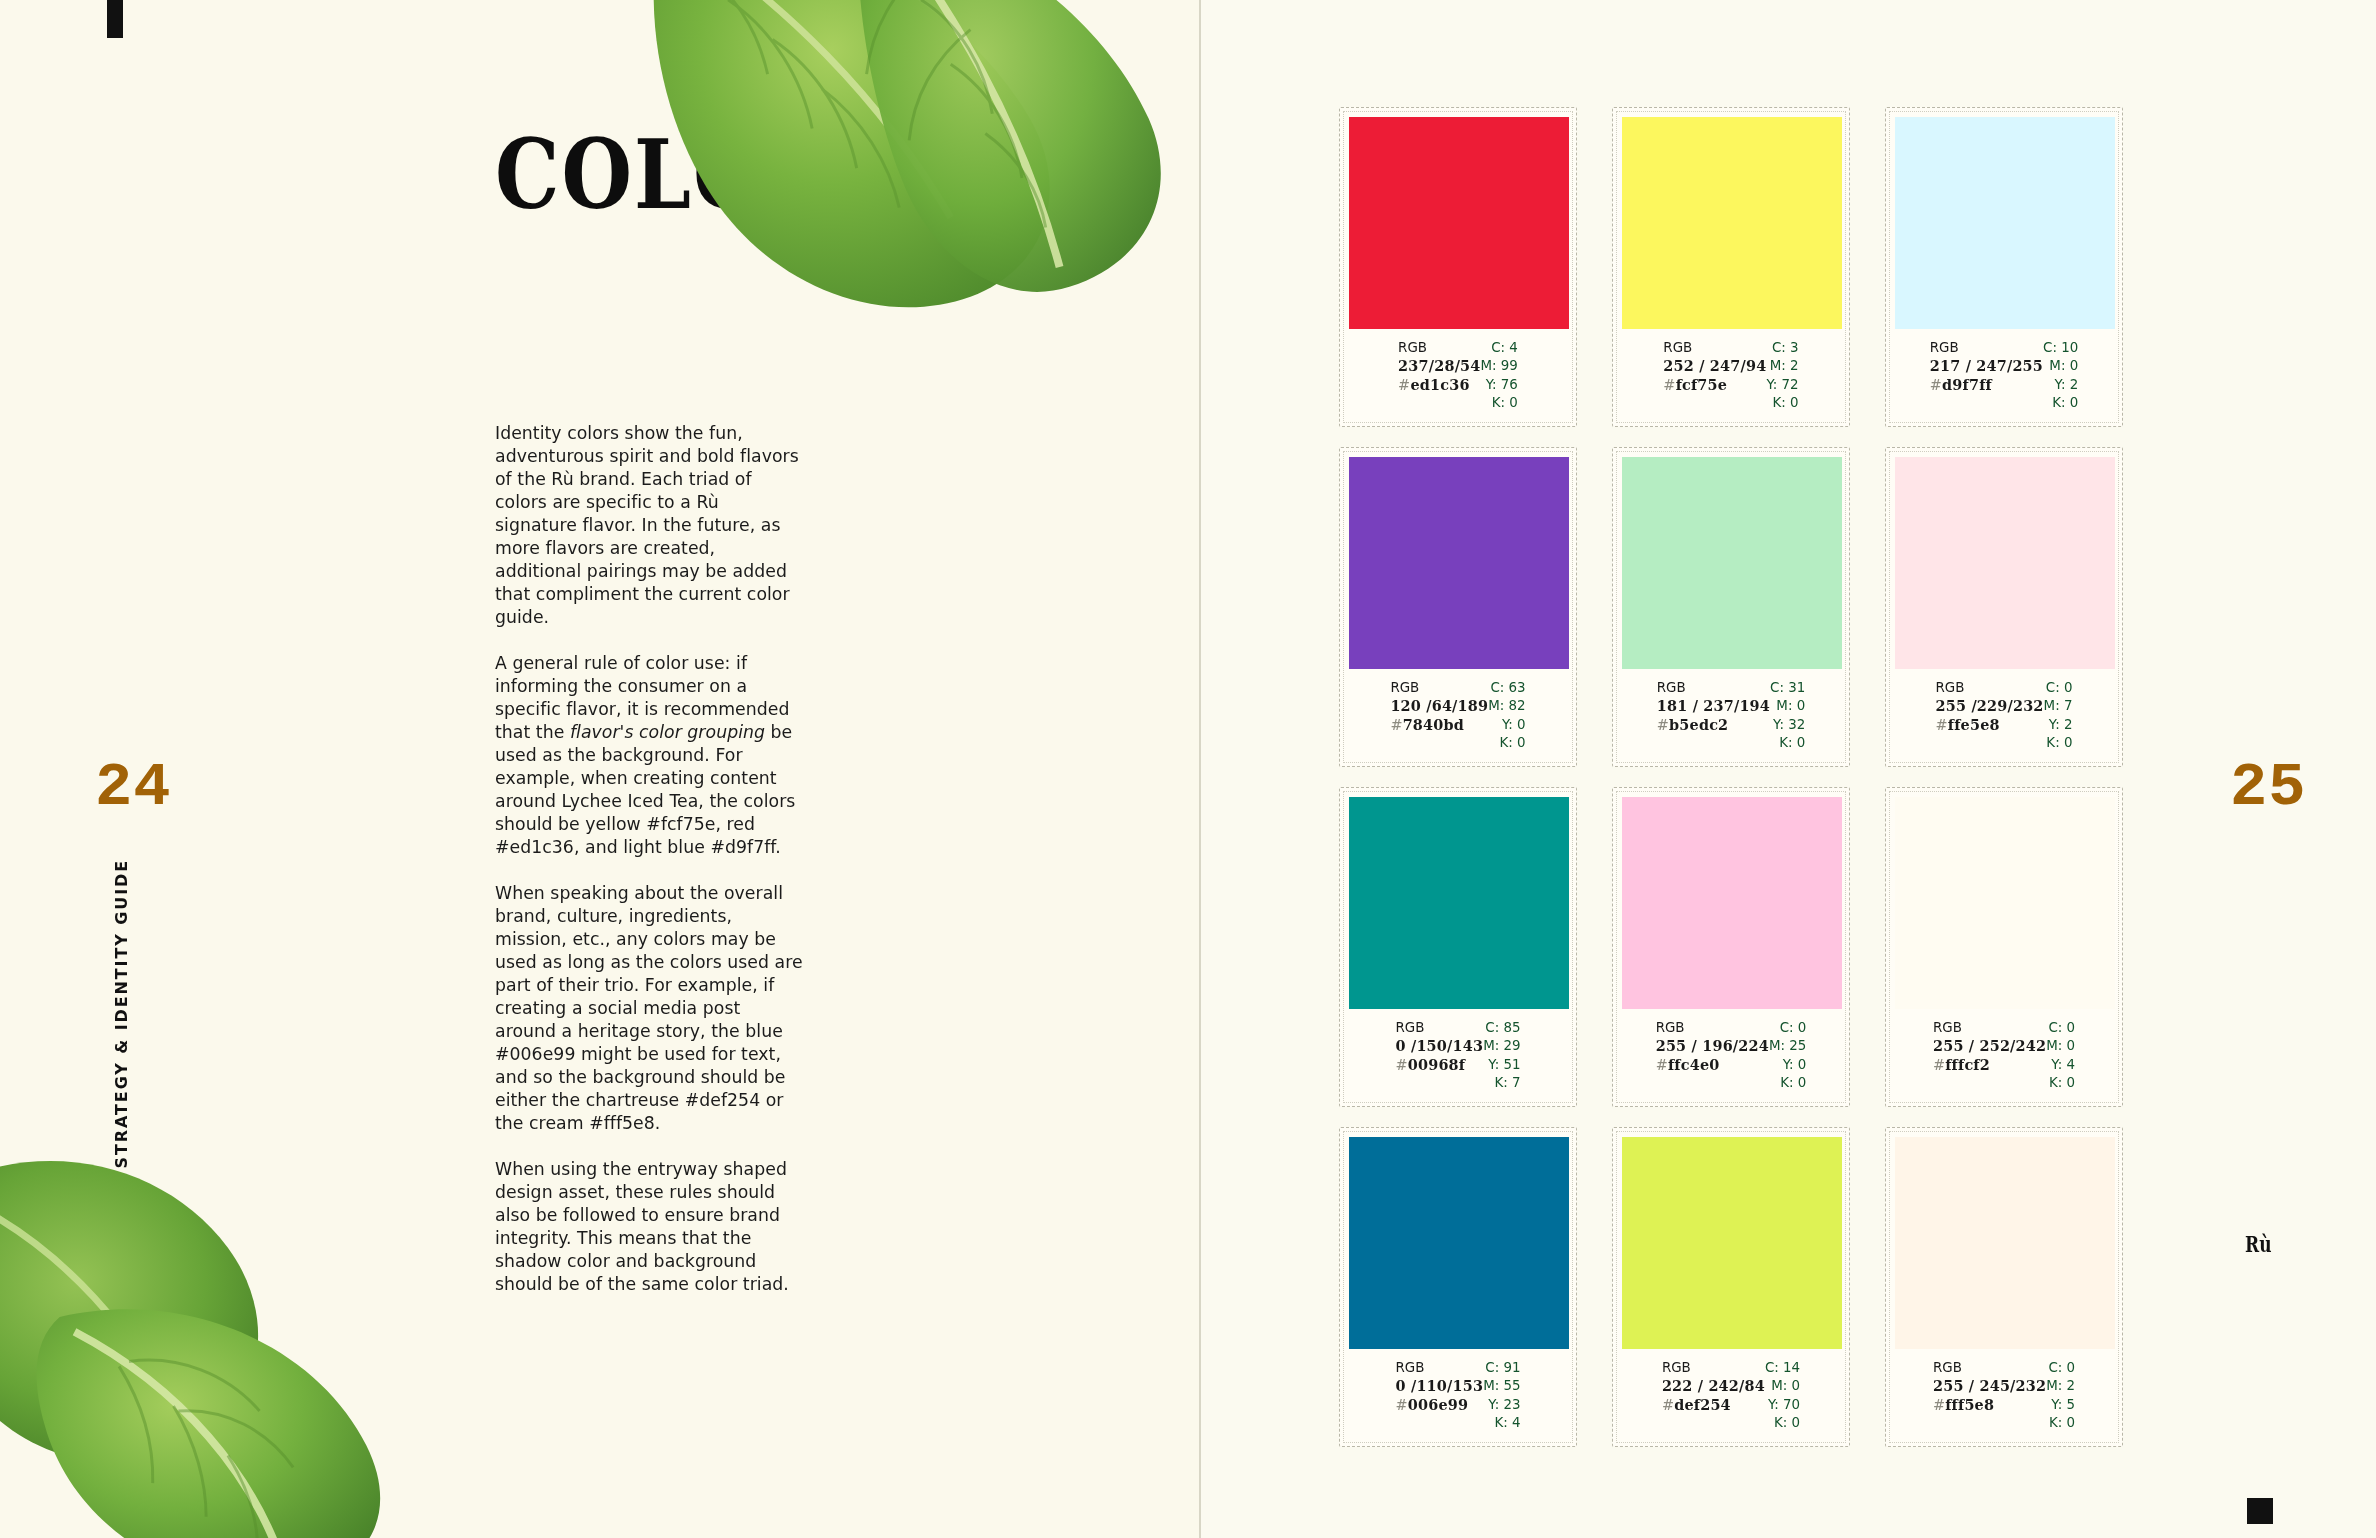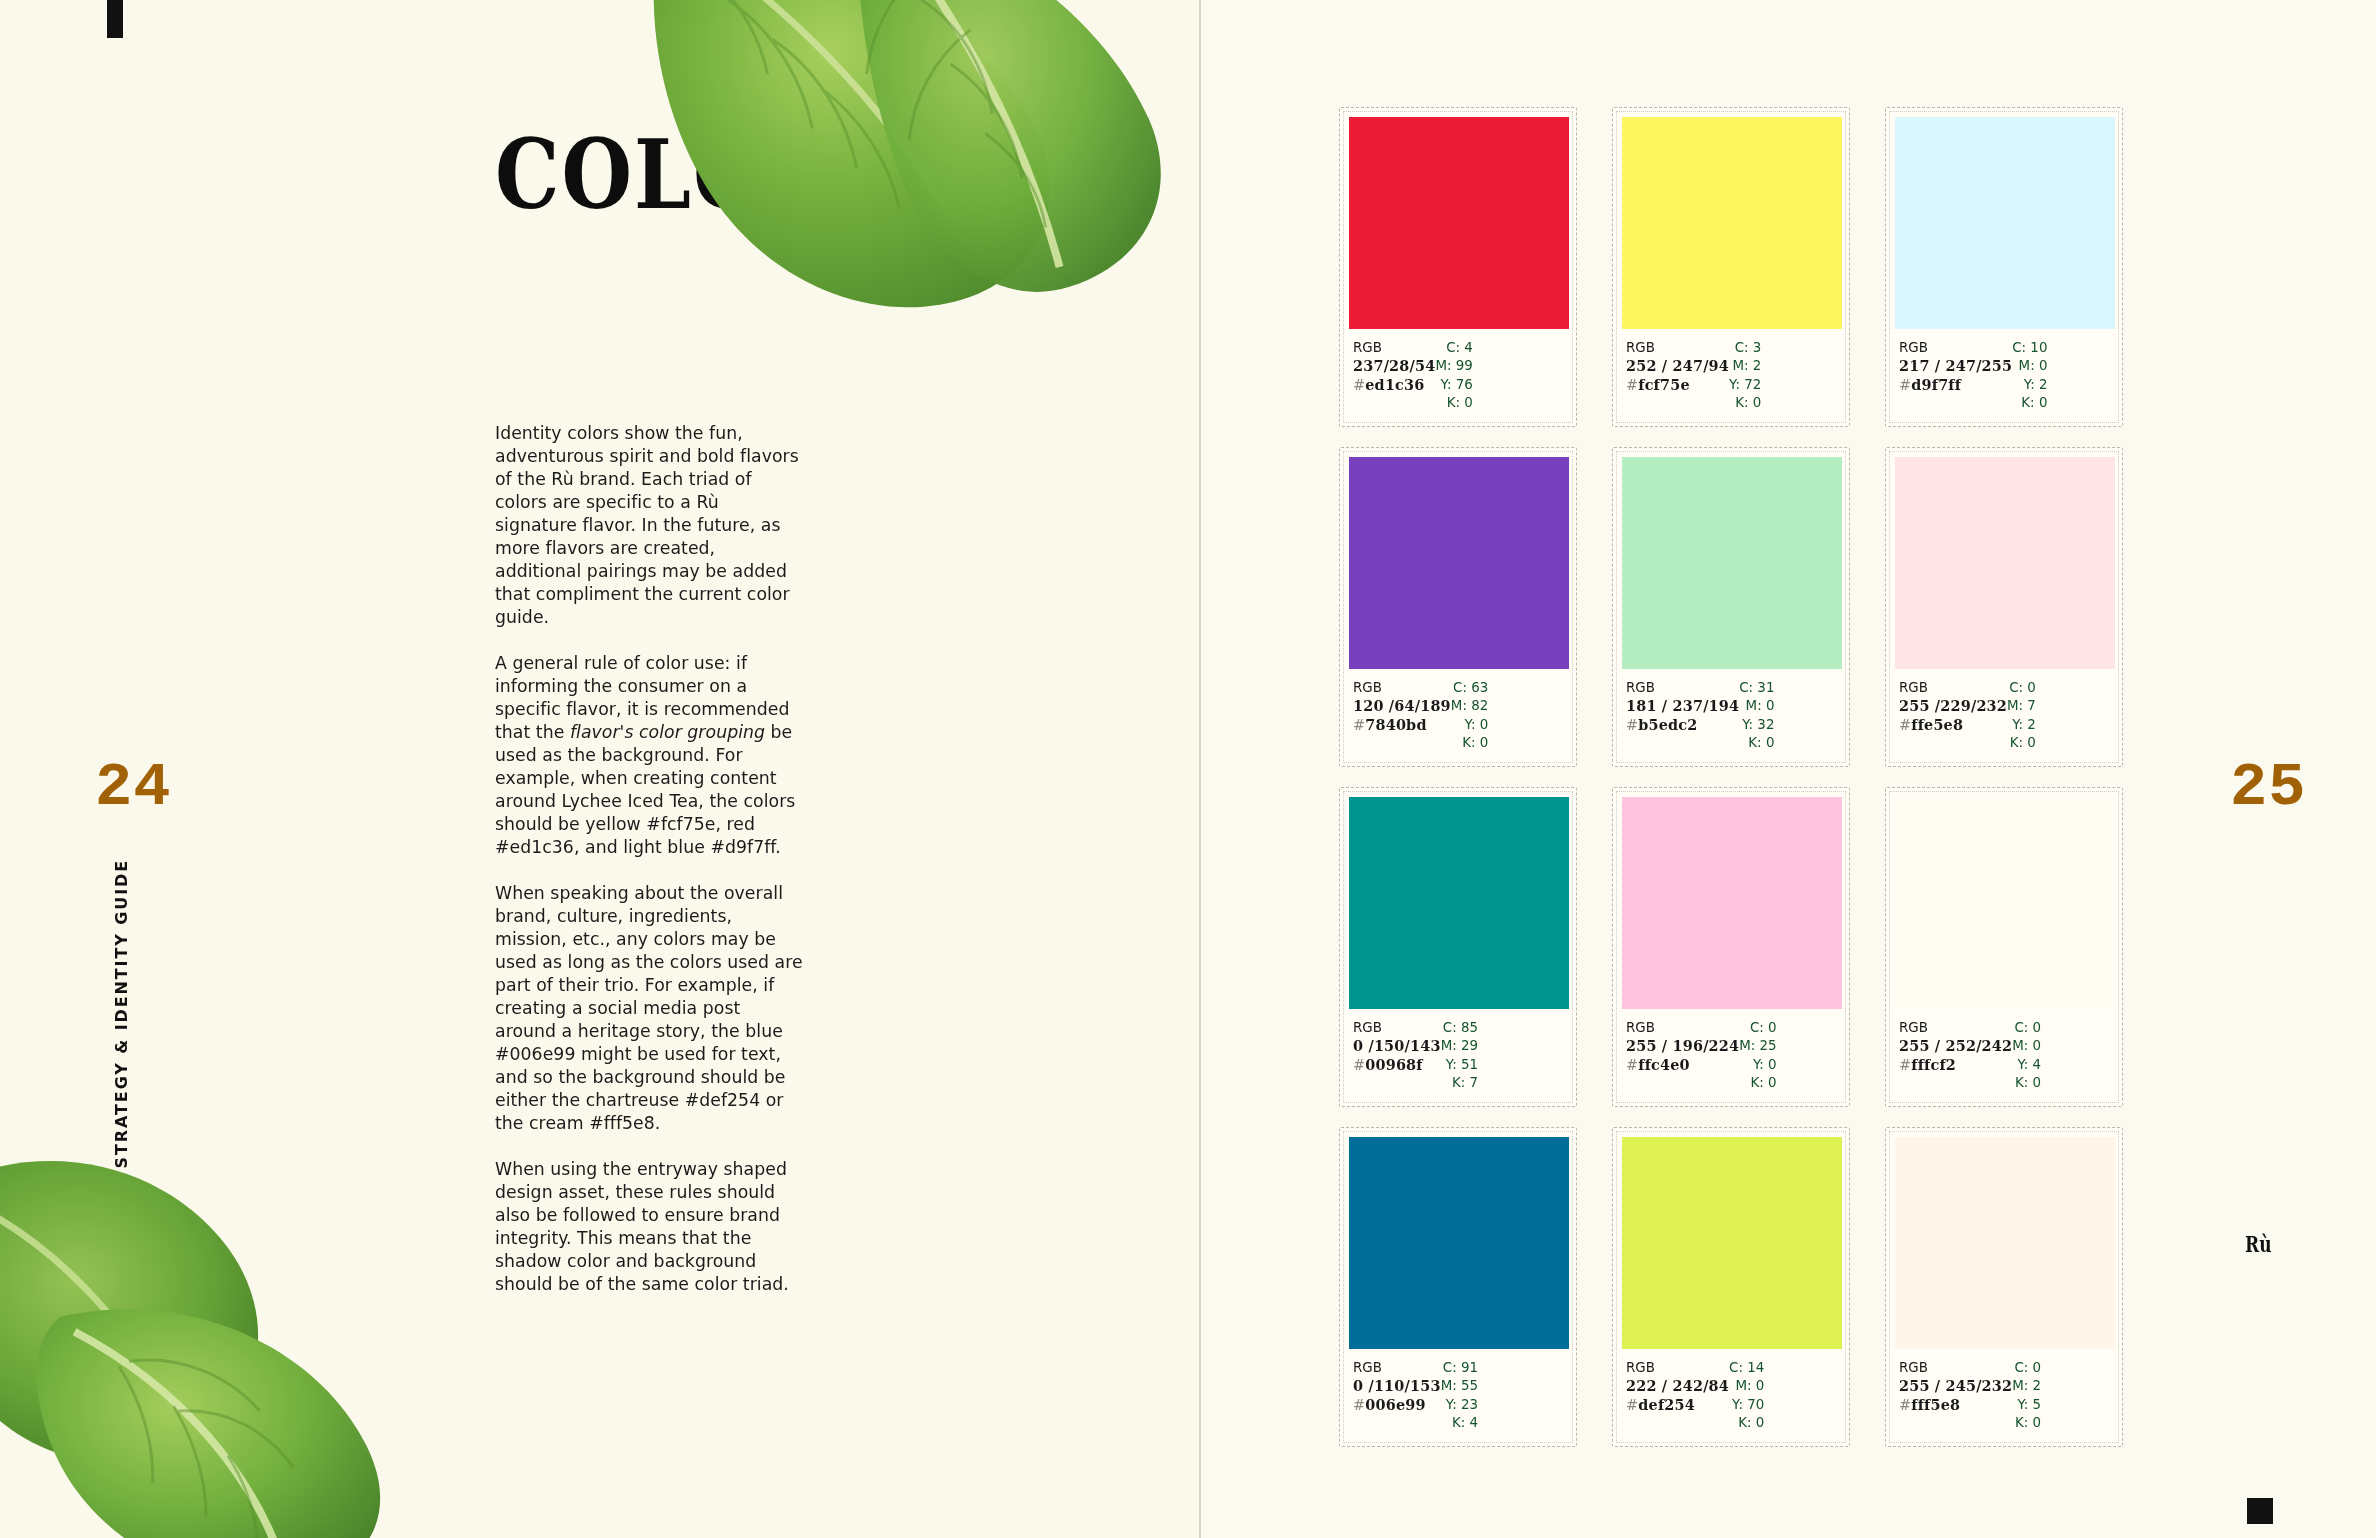--- a/index.html
+++ b/index.html
@@ -110,21 +110,21 @@
     position:absolute; inset:3px;
     border:1px dotted #cfcdc0;
     pointer-events:none;
   }
   .swatch-chip {
     width:220px; height:212px;
     display:block;
   }
   .swatch-meta {
     display:flex;
-    justify-content:flex-start;
+    justify-content:center;
     align-items:flex-start;
     padding:10px 4px 0 4px;
   }
   .meta-left {
     font-size:13.4px;
     line-height:18.3px;
     color:#1a1a1a;
   }
   .meta-left .rgb-label { font-weight:400; }
   .meta-left .rgb-value {

